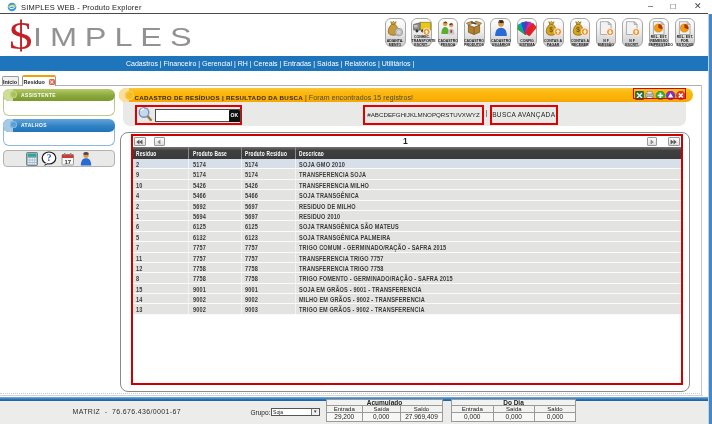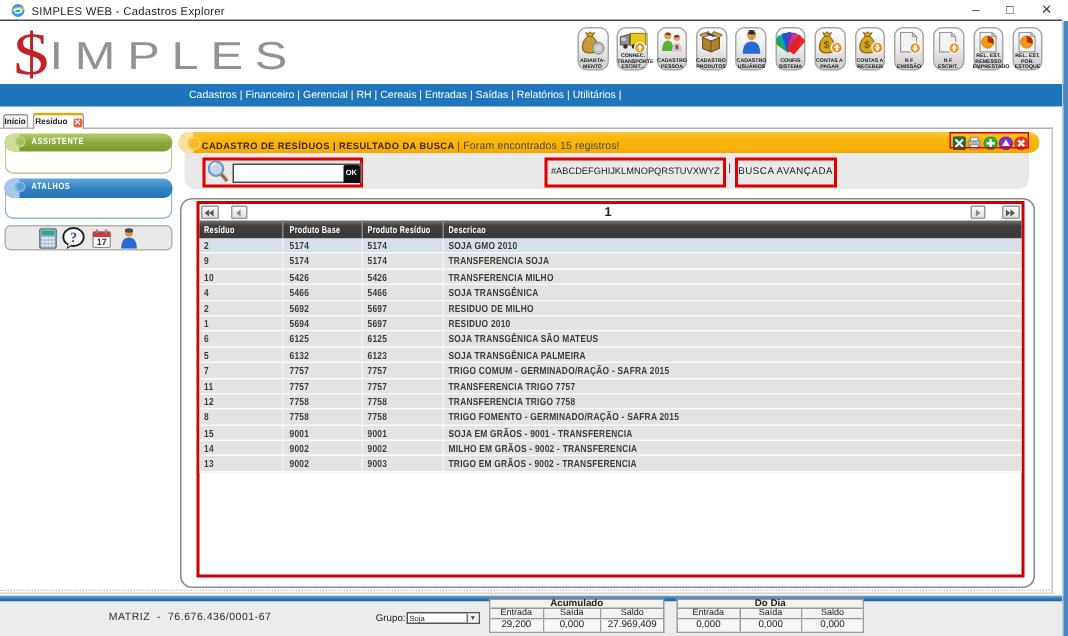--- a/index.html
+++ b/index.html
@@ -109,21 +109,21 @@
 #rstrip2 {left:709.2px; top:13.5px; width:2.8px; height:410.5px; background:#4687c4;}
 </style></head>
 <body>
 
 <div class="abs" id="tbar"></div>
 <svg class="abs" style="left:7px; top:2px" width="10" height="10" viewBox="0 0 10 10">
 <circle cx="5" cy="5" r="4.3" fill="#2e9ce8"></circle>
 <path d="M1.2 4.2 C3 2.4 7.4 2.2 9.3 3.6 L9.5 5.2 C7.5 3.8 3 4.2 1 6 Z" fill="#f5c518" opacity="0.9"></path>
 <path d="M2.6 5.6 C2.6 3.6 7.2 3.4 7.4 5.2 C7.5 6.6 4 7 2.8 6.2" stroke="#fff" stroke-width="1" fill="none"></path>
 </svg>
-<div class="abs" id="ttext">SIMPLES WEB - Cadastros Explorer</div>
+<div class="abs" id="ttext">SIMPLES WEB - Produto Explorer</div>
 <div class="abs winbtn" style="left:648px">–</div>
 <div class="abs winbtn" style="left:670px; font-size:7px; top:3px">☐</div>
 <div class="abs winbtn" style="left:694px">✕</div>
 <div class="abs" id="tline"></div>
 
 <div class="abs" id="dollar">$</div>
 <div class="abs" id="imples">IMPLES</div>
 
 <div class="tbtn" style="left:385.0px">
 <div class="tico"><svg width="16" height="15" viewBox="0 0 16 15">

